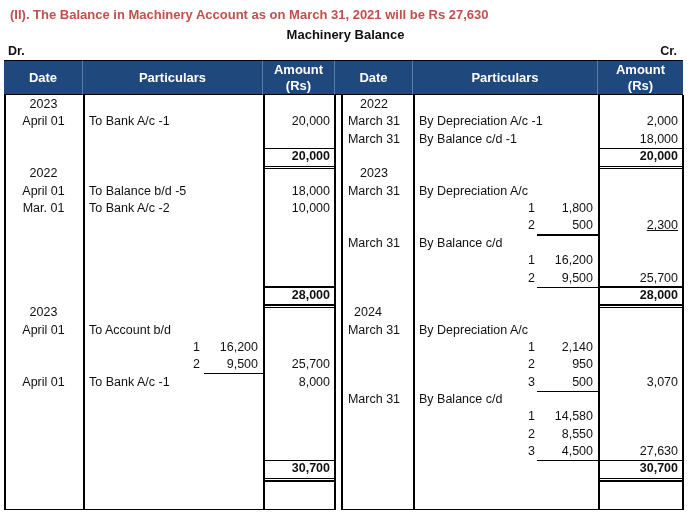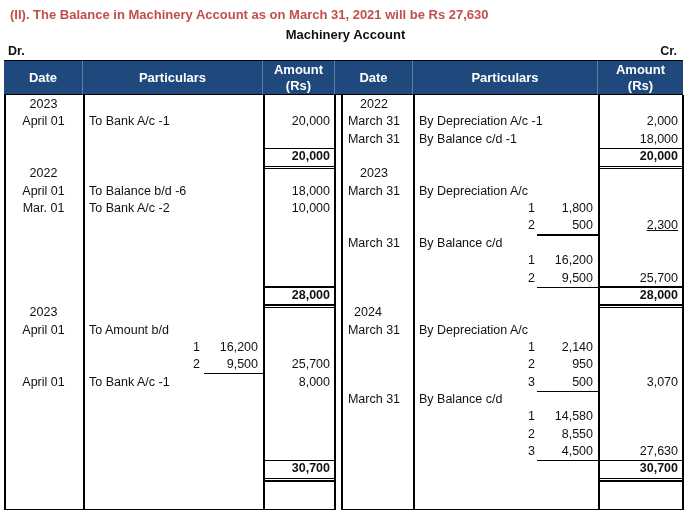--- a/index.html
+++ b/index.html
@@ -20,21 +20,21 @@
 
   .cell { position:absolute; height:17px; line-height:17px; white-space:nowrap; font-size:12.5px; }
   .c { text-align:center; }
   .r { text-align:right; }
   .bold { font-weight:bold; }
 </style>
 </head>
 <body>
 
 <div class="heading">(II). The Balance in Machinery Account as on March 31, 2021 will be Rs 27,630</div>
-<div class="acct-title">Machinery Account</div>
+<div class="acct-title">Machinery Balance</div>
 <div class="dr">Dr.</div>
 <div class="cr">Cr.</div>
 
 <div class="hdr b" style="left:4px;width:79px;">
     <span>Date</span>
   </div>
 <div class="hdr b" style="left:83px;width:180px;">
     <span>Particulars</span>
   </div>
 <div class="hdr b" style="left:263px;width:72px;white-space:pre-line;"><span>Amount
@@ -71,21 +71,21 @@
     <div class="cell r bold" style="left: 263px; width: 67px; top: 148.05px;">20,000</div>
     <div class="hline" style="left: 263px; width: 72px; top: 147.55px;"></div>
     <div class="hline" style="left: 263px; width: 72px; top: 165.55px;"></div>
     <div class="hline" style="left: 263px; width: 72px; top: 168.05px;"></div>
     <div class="cell c" style="left: 4px; width: 79px; top: 165.4px;">2022</div>
     <div class="cell " style="left: 89px; width: 150px; top: 165.4px;"></div>
     <div class="cell r" style="left: 150px; width: 50px; top: 165.4px;"></div>
     <div class="cell r" style="left: 200px; width: 58px; top: 165.4px;"></div>
     <div class="cell r" style="left: 263px; width: 67px; top: 165.4px;"></div>
     <div class="cell c" style="left: 4px; width: 79px; top: 182.75px;">April 01</div>
-    <div class="cell " style="left: 89px; width: 150px; top: 182.75px;">To Balance b/d -6</div>
+    <div class="cell " style="left: 89px; width: 150px; top: 182.75px;">To Balance b/d -5</div>
     <div class="cell r" style="left: 150px; width: 50px; top: 182.75px;"></div>
     <div class="cell r" style="left: 200px; width: 58px; top: 182.75px;"></div>
     <div class="cell r" style="left: 263px; width: 67px; top: 182.75px;">18,000</div>
     <div class="cell c" style="left: 4px; width: 79px; top: 200.1px;">Mar. 01</div>
     <div class="cell " style="left: 89px; width: 150px; top: 200.1px;">To Bank A/c -2</div>
     <div class="cell r" style="left: 150px; width: 50px; top: 200.1px;"></div>
     <div class="cell r" style="left: 200px; width: 58px; top: 200.1px;"></div>
     <div class="cell r" style="left: 263px; width: 67px; top: 200.1px;">10,000</div>
     <div class="cell c" style="left: 4px; width: 79px; top: 217.45px;"></div>
     <div class="cell " style="left: 89px; width: 150px; top: 217.45px;"></div>
@@ -114,21 +114,21 @@
     <div class="cell r bold" style="left: 263px; width: 67px; top: 286.85px;">28,000</div>
     <div class="hline" style="left: 263px; width: 72px; top: 286.35px;"></div>
     <div class="hline" style="left: 263px; width: 72px; top: 304.35px;"></div>
     <div class="hline" style="left: 263px; width: 72px; top: 306.85px;"></div>
     <div class="cell c" style="left: 4px; width: 79px; top: 304.2px;">2023</div>
     <div class="cell " style="left: 89px; width: 150px; top: 304.2px;"></div>
     <div class="cell r" style="left: 150px; width: 50px; top: 304.2px;"></div>
     <div class="cell r" style="left: 200px; width: 58px; top: 304.2px;"></div>
     <div class="cell r" style="left: 263px; width: 67px; top: 304.2px;"></div>
     <div class="cell c" style="left: 4px; width: 79px; top: 321.55px;">April 01</div>
-    <div class="cell " style="left: 89px; width: 150px; top: 321.55px;">To Amount b/d</div>
+    <div class="cell " style="left: 89px; width: 150px; top: 321.55px;">To Account b/d</div>
     <div class="cell r" style="left: 150px; width: 50px; top: 321.55px;"></div>
     <div class="cell r" style="left: 200px; width: 58px; top: 321.55px;"></div>
     <div class="cell r" style="left: 263px; width: 67px; top: 321.55px;"></div>
     <div class="cell c" style="left: 4px; width: 79px; top: 338.9px;"></div>
     <div class="cell " style="left: 89px; width: 150px; top: 338.9px;"></div>
     <div class="cell r" style="left: 150px; width: 50px; top: 338.9px;">1</div>
     <div class="cell r" style="left: 200px; width: 58px; top: 338.9px;">16,200</div>
     <div class="cell r" style="left: 263px; width: 67px; top: 338.9px;"></div>
     <div class="cell c" style="left: 4px; width: 79px; top: 356.25px;"></div>
     <div class="cell " style="left: 89px; width: 150px; top: 356.25px;"></div>

